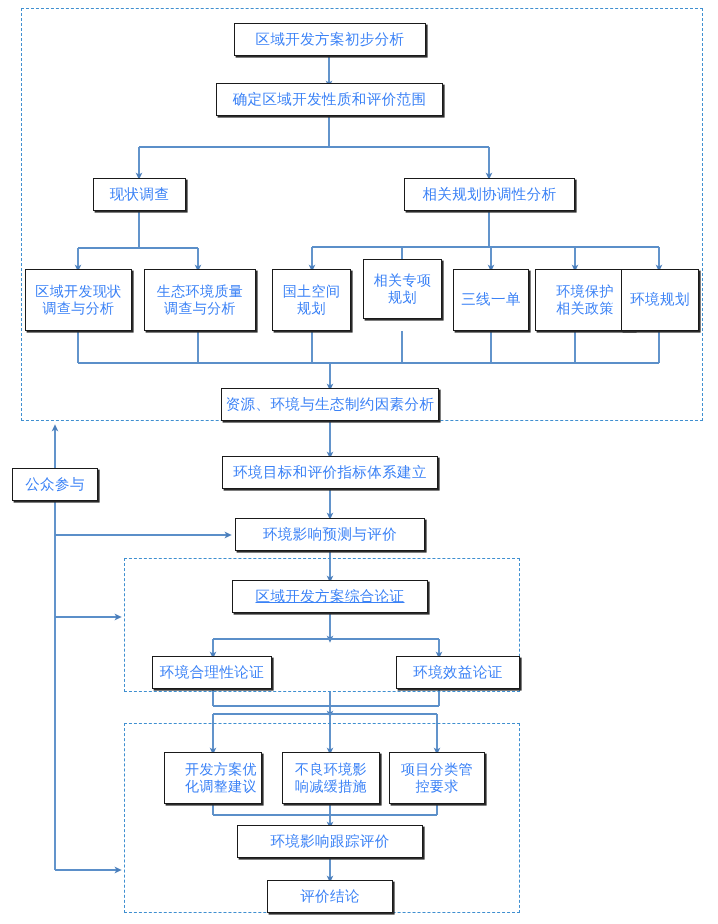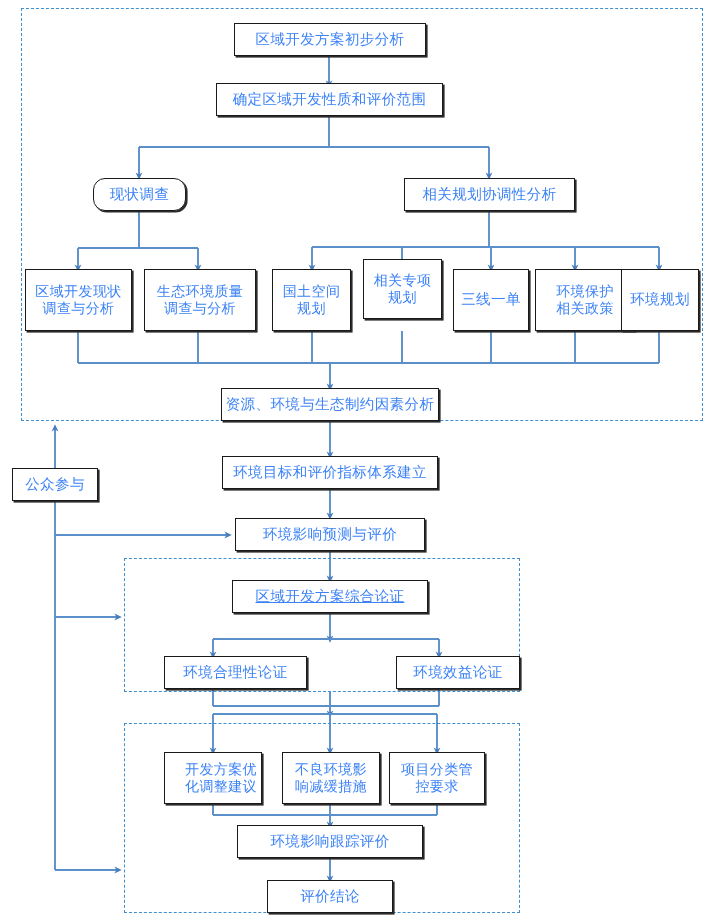--- a/index.html
+++ b/index.html
@@ -146,21 +146,21 @@
   </svg>
 
   <div class="node" style="left:234px; top:23px; width:192px; height:33px;">
     <span>区域开发方案初步分析</span>
   </div>
 
   <div class="node" style="left:216px; top:83px; width:227px; height:33px;">
     <span>确定区域开发性质和评价范围</span>
   </div>
 
-  <div class="node" style="left:93px; top:178px; width:93px; height:33px;border-radius:12px;">
+  <div class="node" style="left:93px; top:178px; width:93px; height:33px;">
     <span>现状调查</span>
   </div>
 
   <div class="node" style="left:404px; top:178px; width:171px; height:33px;">
     <span>相关规划协调性分析</span>
   </div>
 
   <div class="node two-line" style="left:25px; top:269px; width:107px; height:62px; white-space:pre-line;">
     <span>区域开发现状
 调查与分析</span>
@@ -207,21 +207,21 @@
   </div>
 
   <div class="node" style="left:235px; top:518px; width:190px; height:33px;">
     <span>环境影响预测与评价</span>
   </div>
 
   <div class="node" style="left:232px; top:580px; width:196px; height:33px;text-decoration:underline;">
     <span>区域开发方案综合论证</span>
   </div>
 
-  <div class="node" style="left:164px; top:656px; width:143px; height:33px;font-family:Liberation Serif, serif;">
+  <div class="node" style="left:152px; top:656px; width:120px; height:33px;font-family:Liberation Serif, serif;">
     <span>环境合理性论证</span>
   </div>
 
   <div class="node" style="left:396px; top:656px; width:124px; height:33px;">
     <span>环境效益论证</span>
   </div>
 
   <div class="node two-line" style="left:164px; top:752px; width:98px; height:52px; white-space:pre-line;padding-left:16px;">
     <span>开发方案优
 化调整建议</span>

